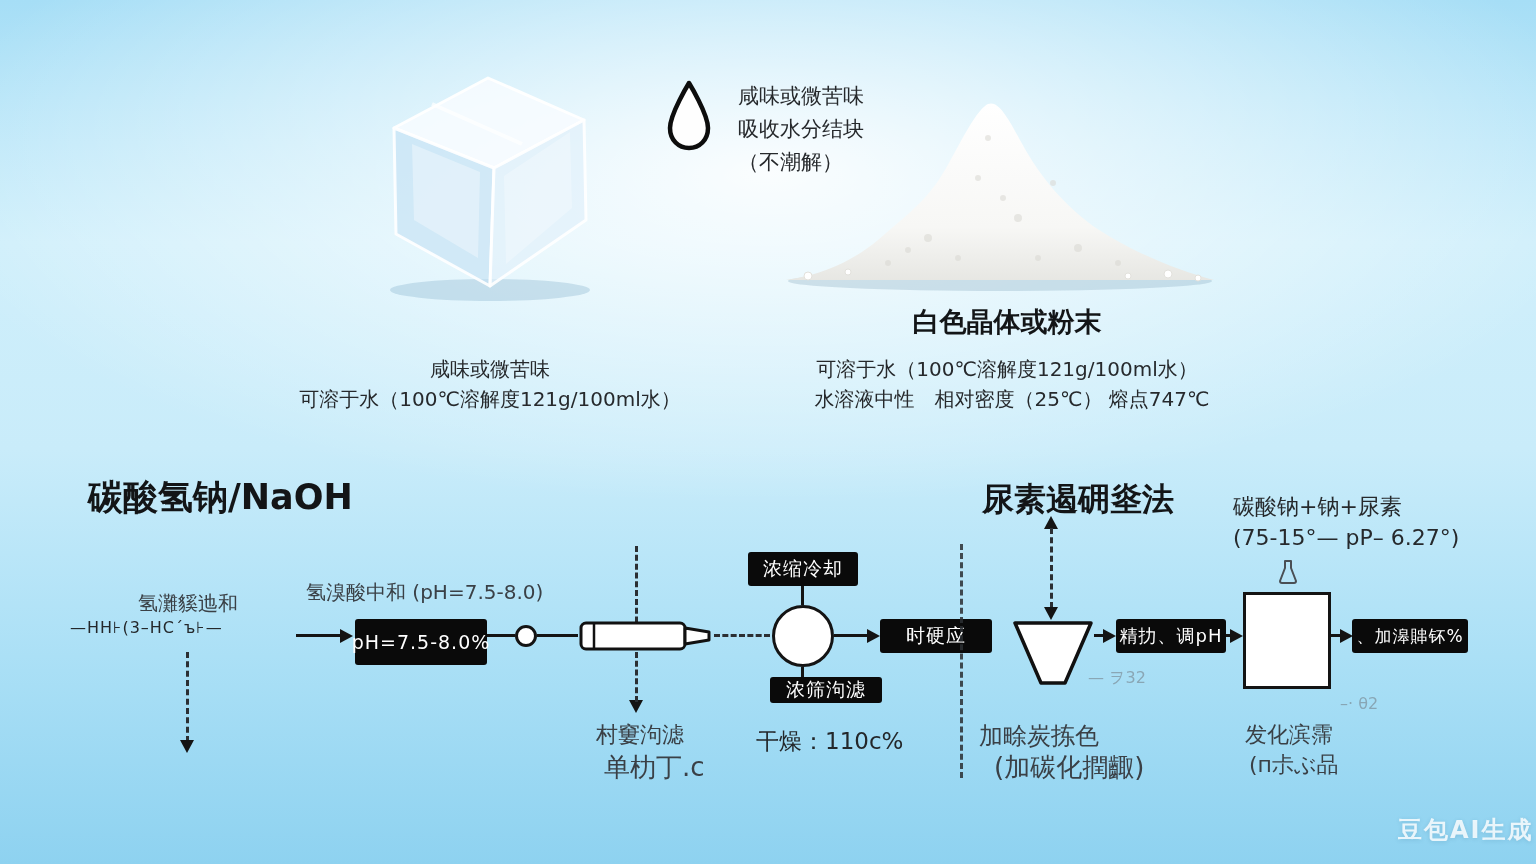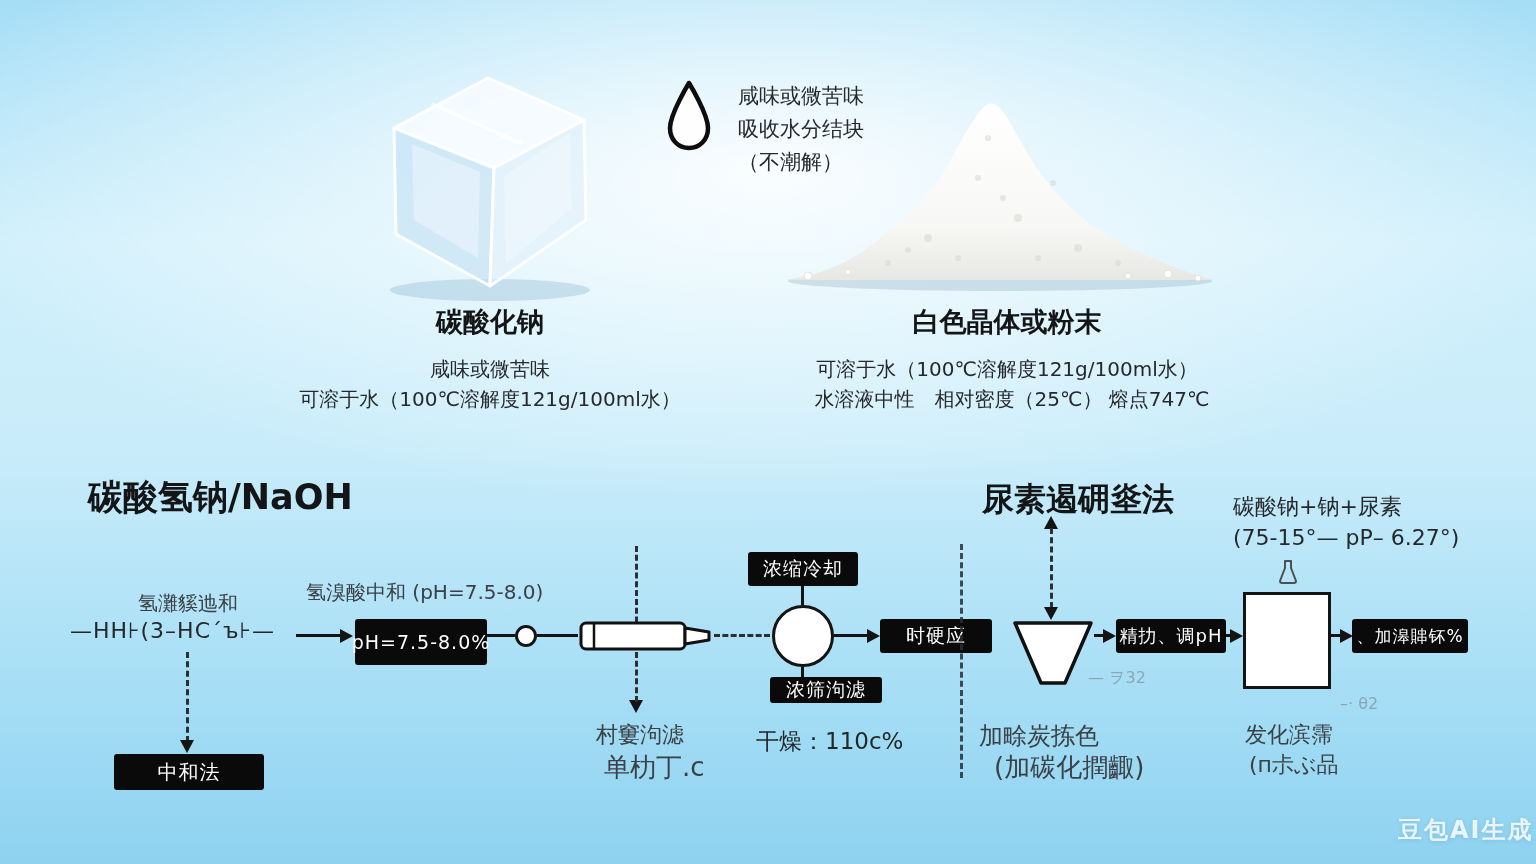--- a/index.html
+++ b/index.html
@@ -84,38 +84,37 @@
     </g>
     <g fill="#ffffff" stroke="#e2e1dc" stroke-width="1">
       <circle cx="30" cy="188" r="4"></circle>
         <circle cx="70" cy="184" r="3"></circle>
       <circle cx="390" cy="186" r="4"></circle>
         <circle cx="420" cy="190" r="3"></circle>
       <circle cx="350" cy="188" r="3"></circle>
     </g>
   </svg>
 
-  <div class="abs heading center" style="left:380px; top:304px; width:220px; font-size:27px;">碳酸化钠</div>
   <div class="abs body-txt center" style="left:320px; top:356px; width:340px; font-size:20px;">咸味或微苦味</div>
   <div class="abs body-txt center" style="left:262px; top:386px; width:456px; font-size:20px;">可溶于水（100℃溶解度121g/100ml水）</div>
 
   <div class="abs heading center" style="left:872px; top:304px; width:270px; font-size:27px;">白色晶体或粉末</div>
   <div class="abs body-txt center" style="left:782px; top:356px; width:450px; font-size:20px;">可溶于水（100℃溶解度121g/100ml水）</div>
   <div class="abs body-txt center" style="left:772px; top:386px; width:480px; font-size:20px;">水溶液中性　相对密度（25℃） 熔点747℃</div>
 
   <div class="abs heading" style="left:88px; top:474px; font-size:35px;">碳酸氢钠/NaOH</div>
   <div class="abs heading" style="left:982px; top:478px; font-size:32px;">尿素遏砽烾法</div>
 
   <div class="abs body-txt" style="left:1233px; top:492px; font-size:22px;">碳酸钠+钠+尿素</div>
   <div class="abs body-txt" style="left:1233px; top:525px; font-size:22px;">(75-15°— pP– 6.27°)</div>
 
   <div class="abs note-txt" style="left:138px; top:590px; font-size:20px;">氢灘貕迆和</div>
   <div class="abs note-txt" style="left:306px; top:579px; font-size:20px;">氢溴酸中和 (pH=7.5-8.0)</div>
 
-  <div class="abs" style="left:70px; top:618px; font-size:22px; color:#24282b; letter-spacing:1px;">—HH⊦(3–HC΄ъ⊦—</div>
+  <div class="abs" style="left:70px; top:618px; font-size:16px; color:#24282b; letter-spacing:1px;">—HH⊦(3–HC΄ъ⊦—</div>
 
   <div class="abs hline" style="left:296px; top:634px; width:44px;"></div>
   <div class="abs arr r" style="left:340px; top:629px;"></div>
 
   <div class="abs kbox" style="left:355px; top:619px; width:132px; height:46px;">pH=7.5-8.0%</div>
 
   <div class="abs hline" style="left:487px; top:634px; width:28px;"></div>
   <div class="abs circle" style="left:515px; top:625px; width:22px; height:22px;"></div>
   <div class="abs hline" style="left:537px; top:634px; width:41px;"></div>
 
@@ -137,21 +136,20 @@
 
   <div class="abs vline" style="left:801px; top:667px; height:10px;"></div>
   <div class="abs kbox" style="left:770px; top:677px; width:112px; height:26px;">浓筛泃滤</div>
 
   <div class="abs hline" style="left:834px; top:634px; width:34px;"></div>
   <div class="abs arr r" style="left:867px; top:629px;"></div>
   <div class="abs kbox" style="left:880px; top:619px; width:112px; height:34px;">时硬应</div>
 
   <div class="abs dash-v" style="left:186px; top:652px; height:90px;"></div>
   <div class="abs arr d" style="left:180px; top:740px;"></div>
-  <div class="abs kbox" style="left:114px; top:754px; width:150px; height:36px; font-size:20px;">中和法</div>
 
   <div class="abs note-txt" style="left:596px; top:720px; font-size:22px;">村窶泃滤</div>
   <div class="abs note-txt" style="left:604px; top:750px; font-size:26px;">单朸丁.c</div>
 
   <div class="abs" style="left:756px; top:726px; font-size:23px; color:#23272a;">干燥：110c%</div>
 
   <div class="abs dash-v" style="left:960px; top:544px; height:234px; opacity:.85;"></div>
 
   <div class="abs arr u" style="left:1044px; top:516px;"></div>
   <div class="abs dash-v" style="left:1050px; top:528px; height:80px;"></div>

